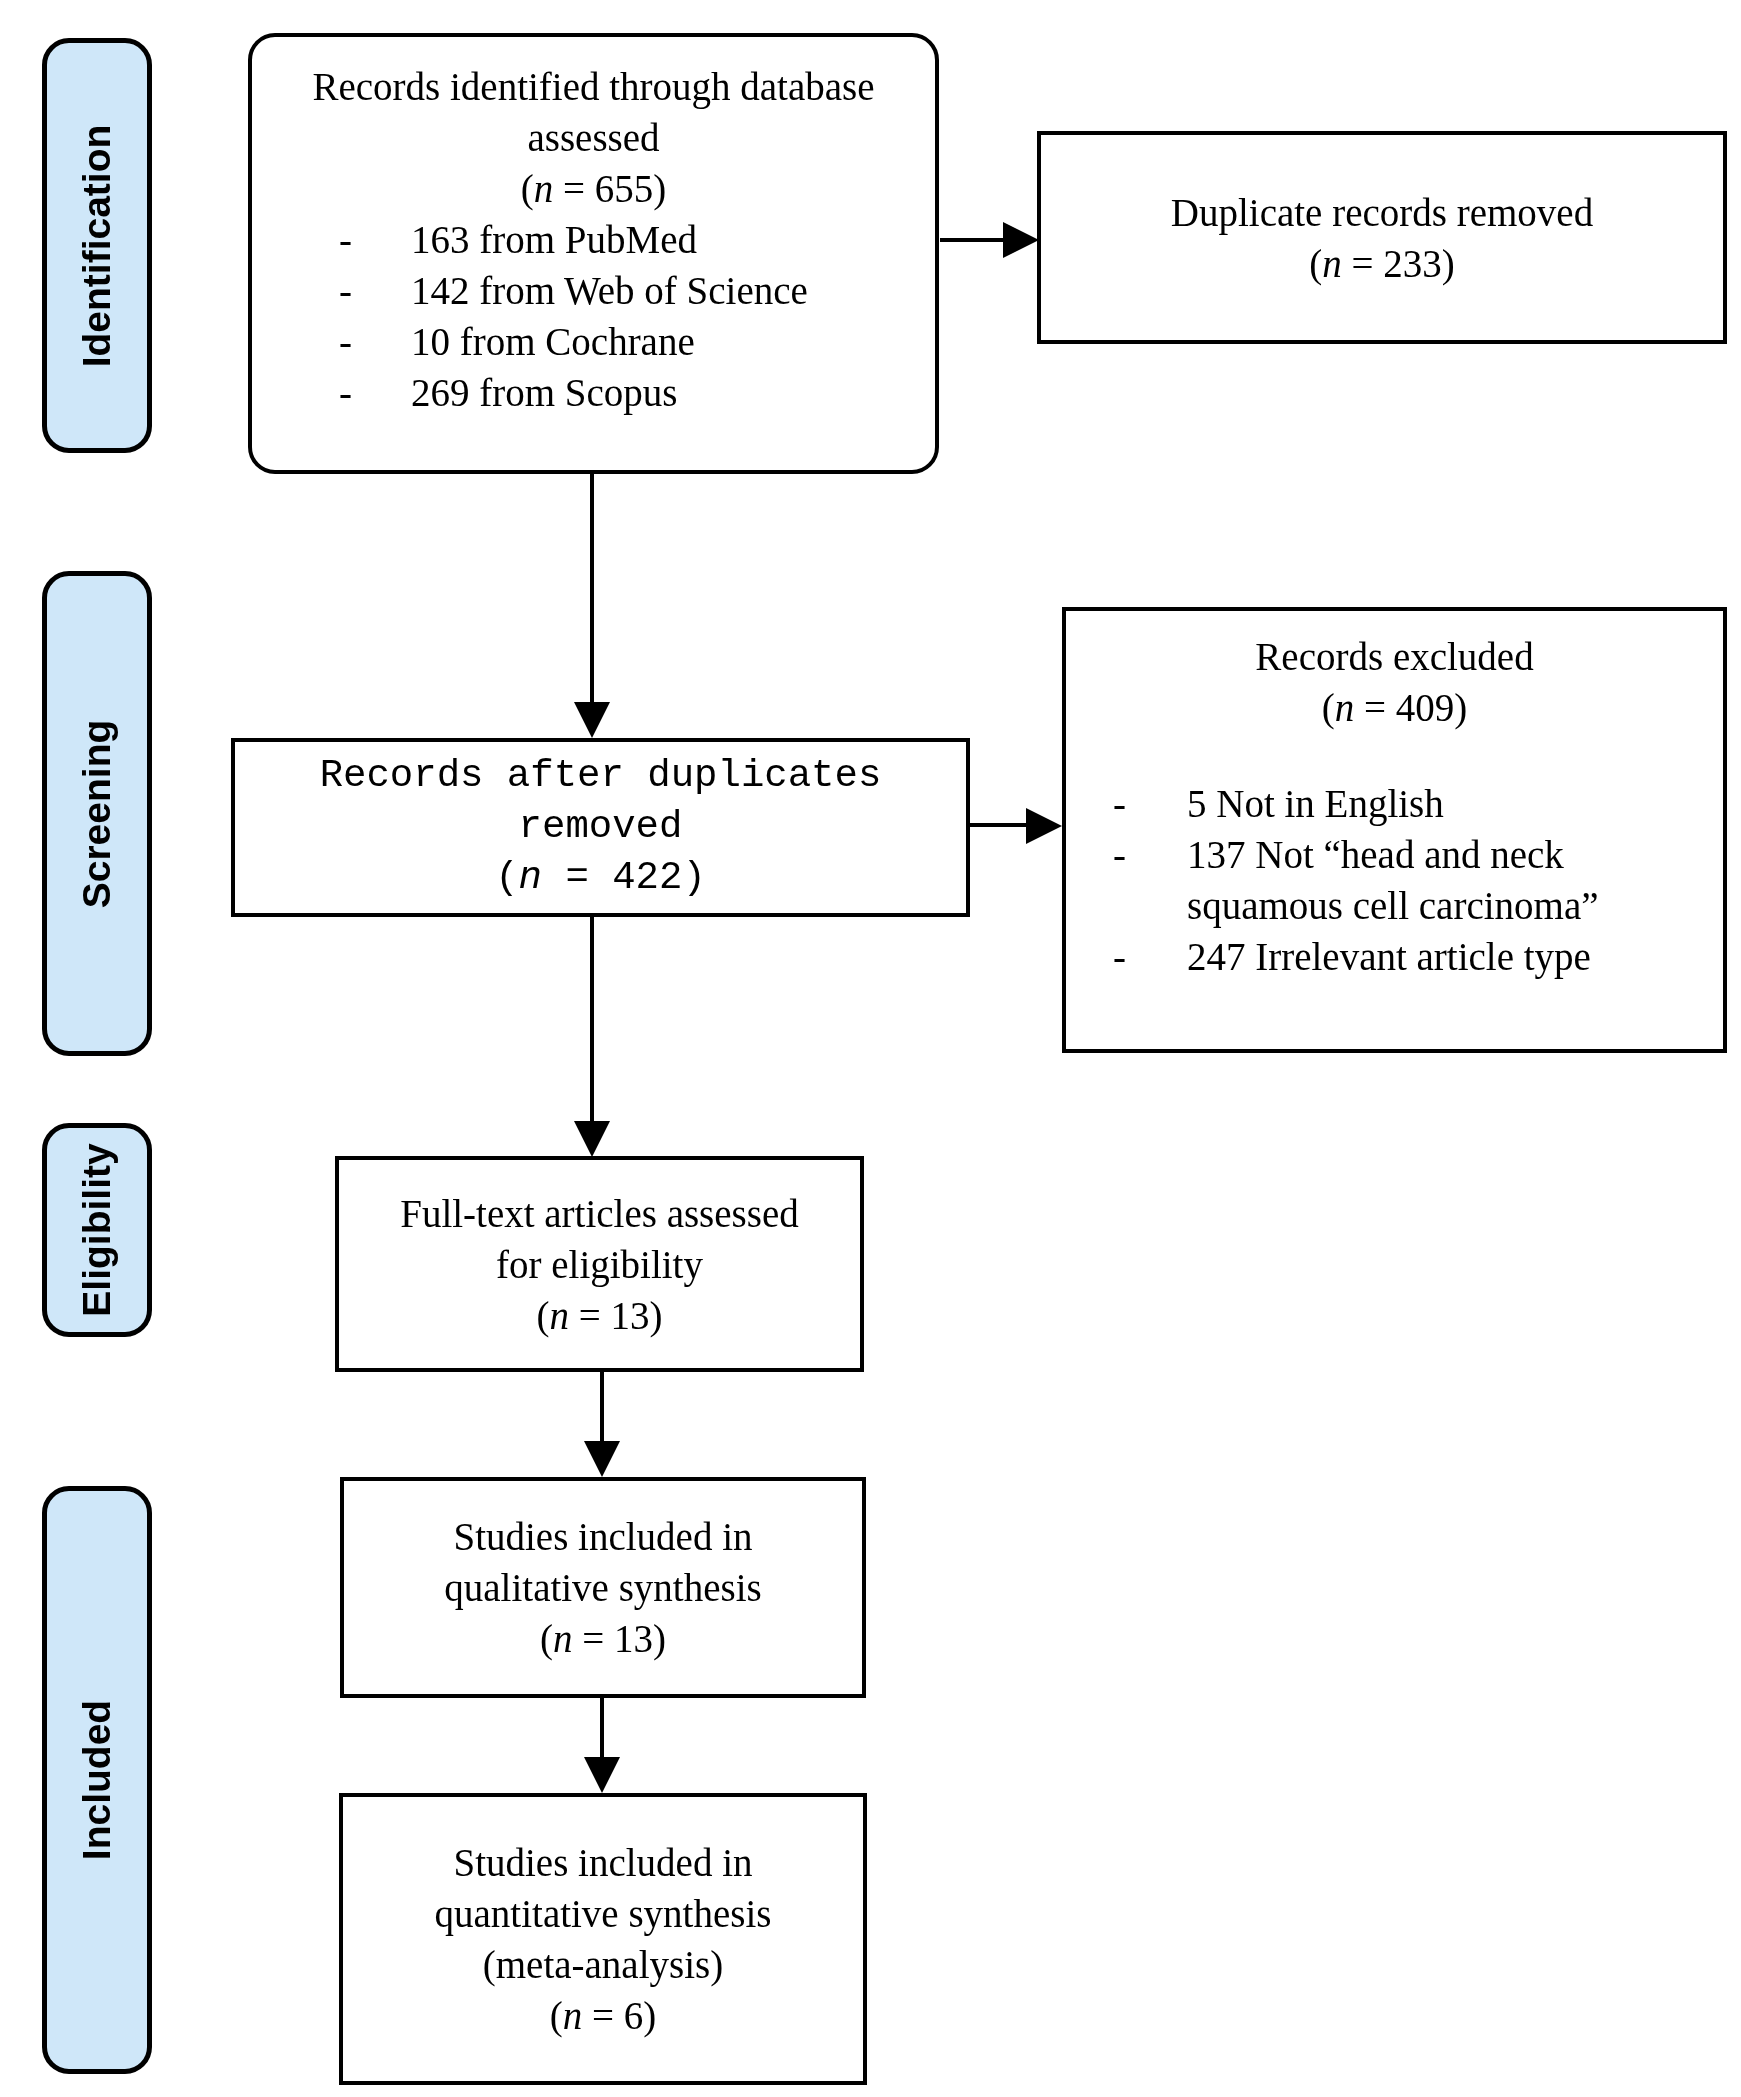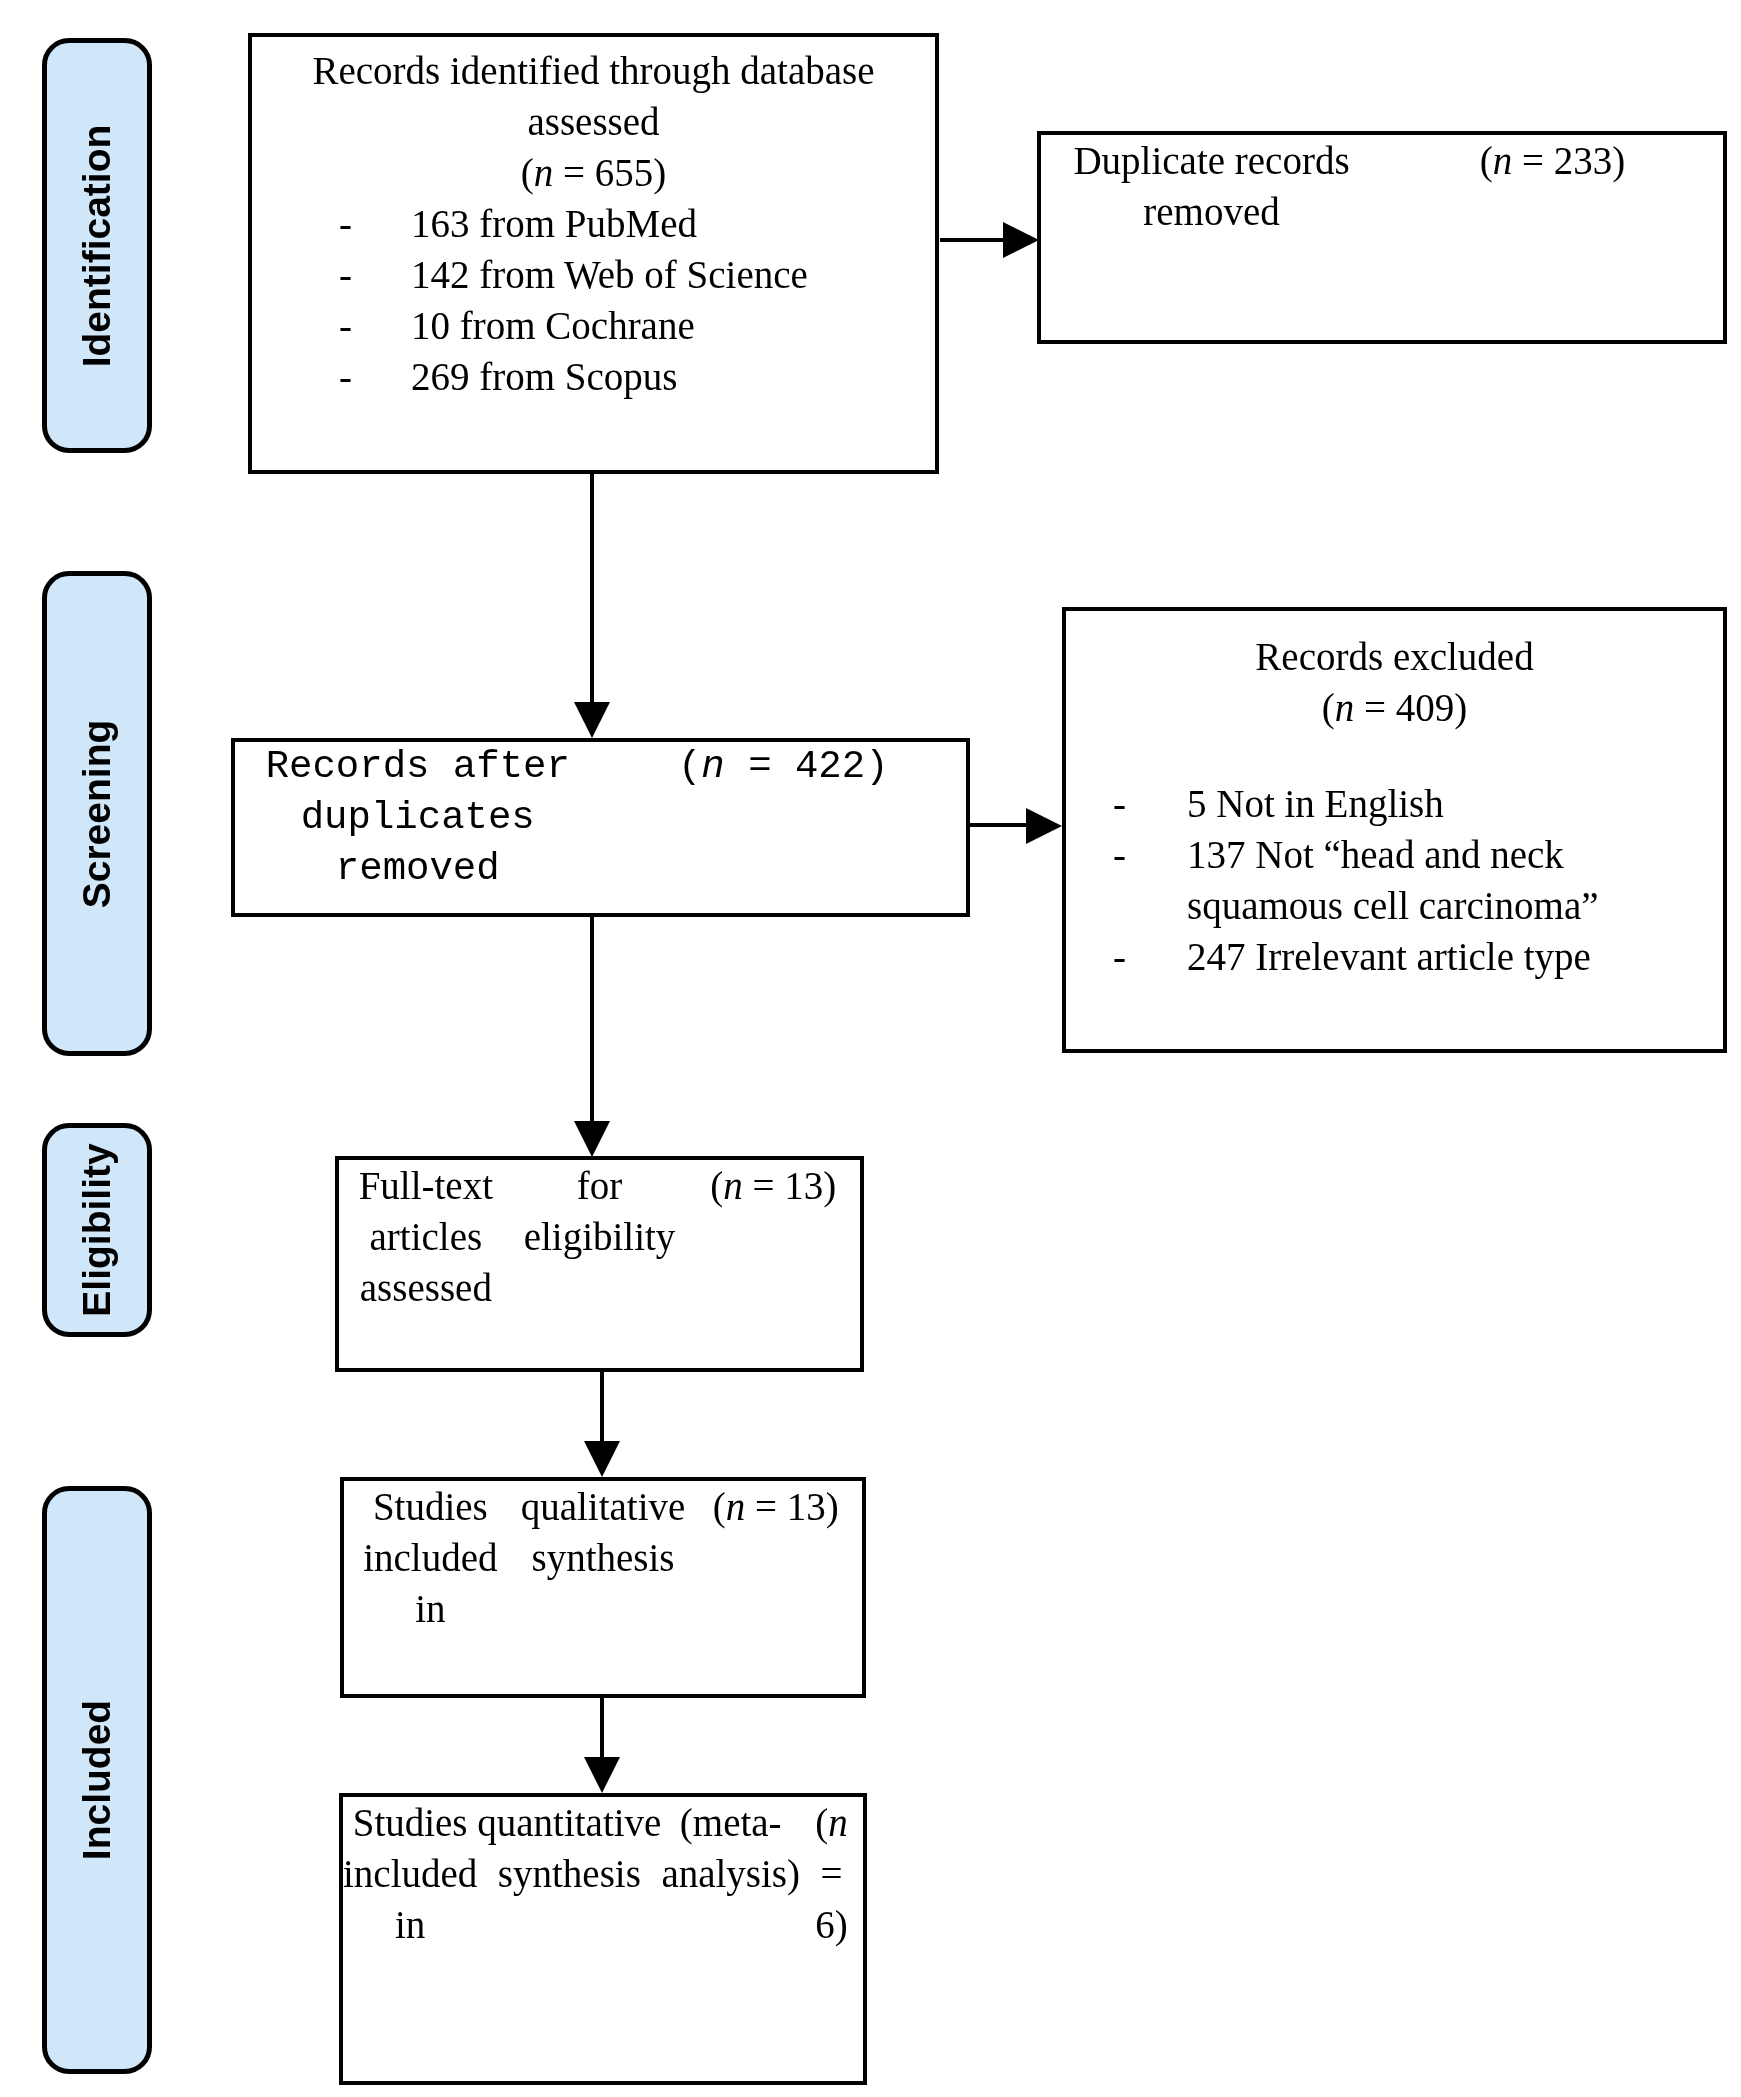--- a/index.html
+++ b/index.html
@@ -31,21 +31,21 @@
     font-weight:bold;
     font-size:39px;
   }
   
   .fbox{
     position:absolute;
     background:var(--bg);
     border:4.5px solid var(--ink);
     box-sizing:border-box;
   }
-  .vcenter{display:flex;flex-direction:row;justify-content:center;}
+  .vcenter{display:flex;flex-direction:column;justify-content:center;}
   .line{font-size:39px;line-height:51px;text-align:center;width:100%;}
   .bullets{padding-right:10px;}
   .bullet{display:flex;font-size:39px;line-height:51px;text-align:left;}
   .bullet .dash{flex:0 0 auto;}
   
   .hline{position:absolute;height:4px;background:var(--ink);}
   .vline{position:absolute;width:4px;background:var(--ink);}
   .head-right{position:absolute;width:0;height:0;
     border-top:18px solid transparent;border-bottom:18px solid transparent;
     border-left:36px solid var(--ink);}
@@ -64,21 +64,21 @@
   <div class="stage" style="top:571px;height:485px;">
     <span class="stage-text">Screening</span>
   </div>
   <div class="stage" style="top:1123px;height:214px;">
     <span class="stage-text">Eligibility</span>
   </div>
   <div class="stage" style="top:1486px;height:588px;">
     <span class="stage-text">Included</span>
   </div>
 
-  <div class="fbox" style="left:248px;top:33px;width:691px;height:441px;padding-top:8px;">
+  <div class="fbox" style="left:248px;top:33px;width:691px;height:441px;padding-top:24px;border-radius:27px;">
     <div class="line">Records identified through database</div>
     <div class="line">assessed</div>
     <div class="line">(<i>n</i> = 655)</div>
     <div class="bullets" style="padding-left:87px;">
       <div class="bullet">
         <span class="dash" style="width:72px;">-</span>
         <span>163 from PubMed</span>
       </div>
       <div class="bullet">
         <span class="dash" style="width:72px;">-</span>

